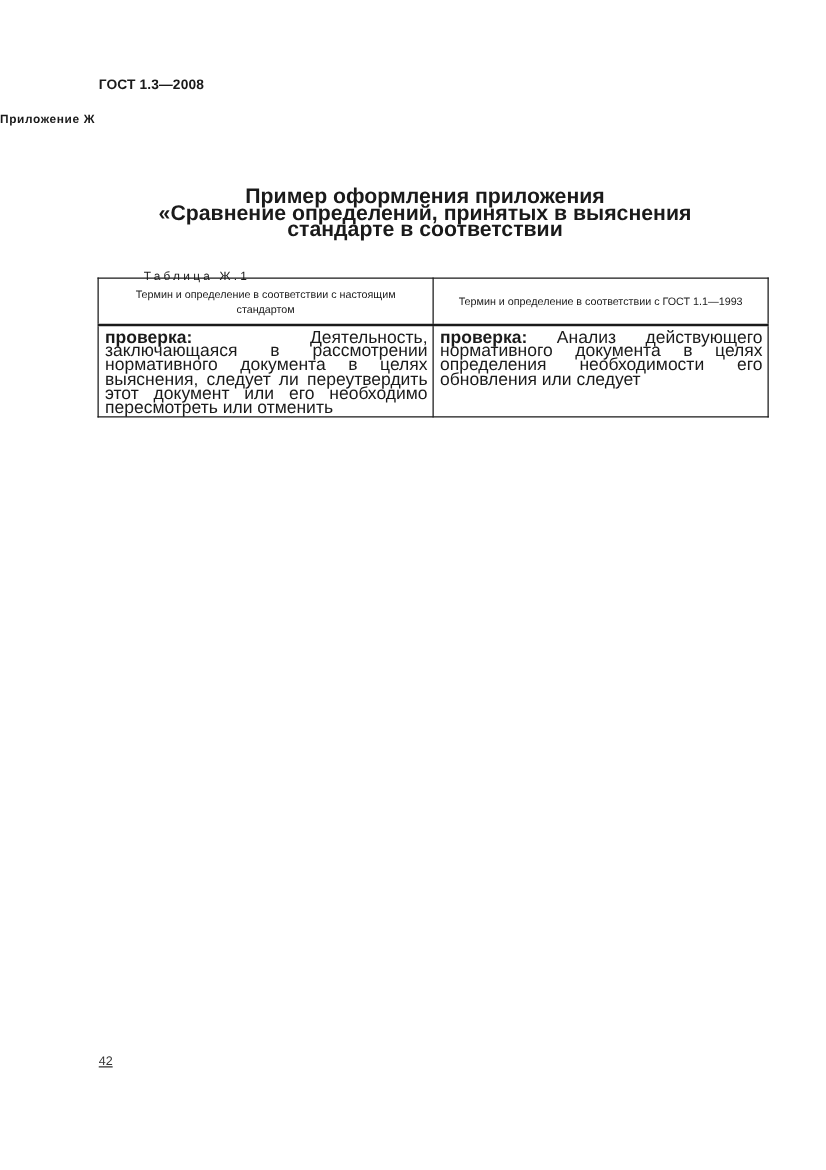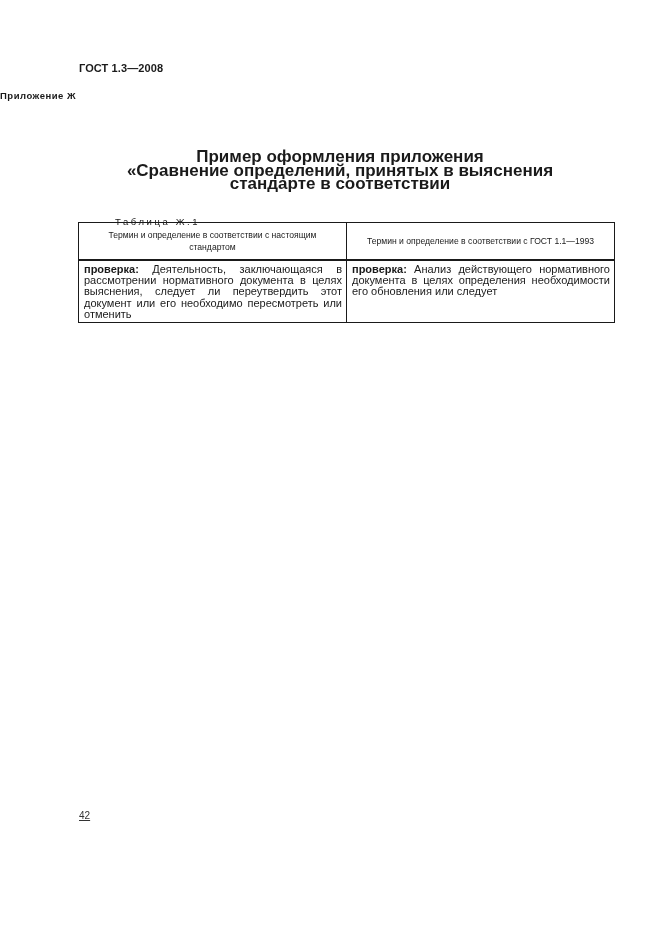--- a/index.html
+++ b/index.html
@@ -70,34 +70,34 @@
       font-size: 8.6px;
       line-height: 12px;
       text-align: center;
       vertical-align: middle;
       padding: 0 10px;
     }
     table.terms thead tr {
       border-bottom: 2px solid #1a1a1a;
     }
     table.terms td {
-      font-size: 11px;
+      font-size: 14px;
       line-height: 11.2px;
       padding: 3px 4px 2px 5px;
       text-align: justify;
       height: 49px;
       box-sizing: border-box;
     }
     .term {
       font-weight: bold;
     }
     .page-number {
       position: absolute;
       left: 79px;
-      top: 810px;
+      top: 844px;
       font-size: 10px;
       color: #333;
       text-decoration: underline;
     }
   </style>
 </head>
 <body>
 
 <div class="doc-code">ГОСТ 1.3—2008</div>
 

